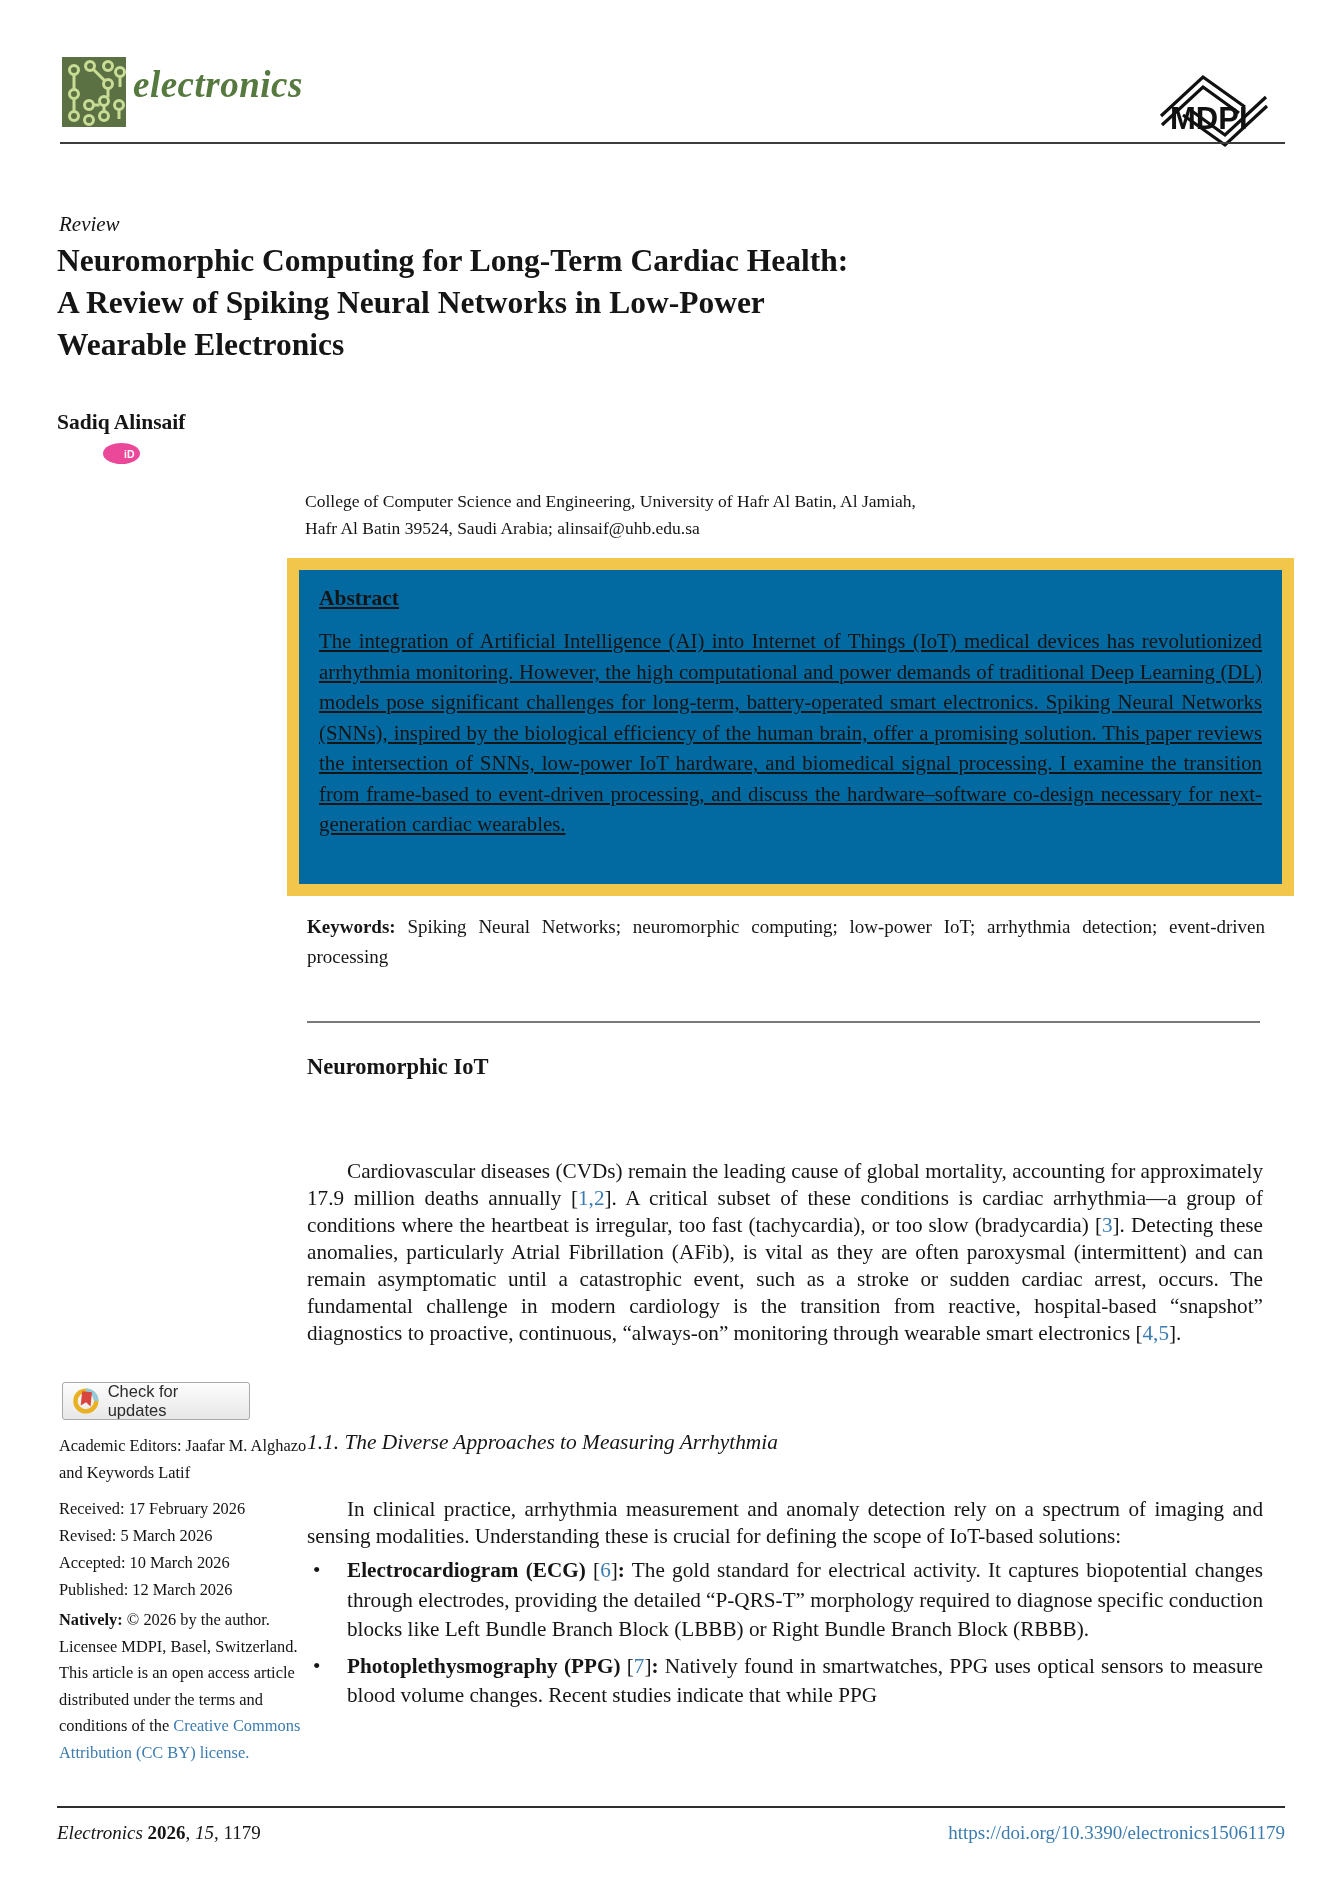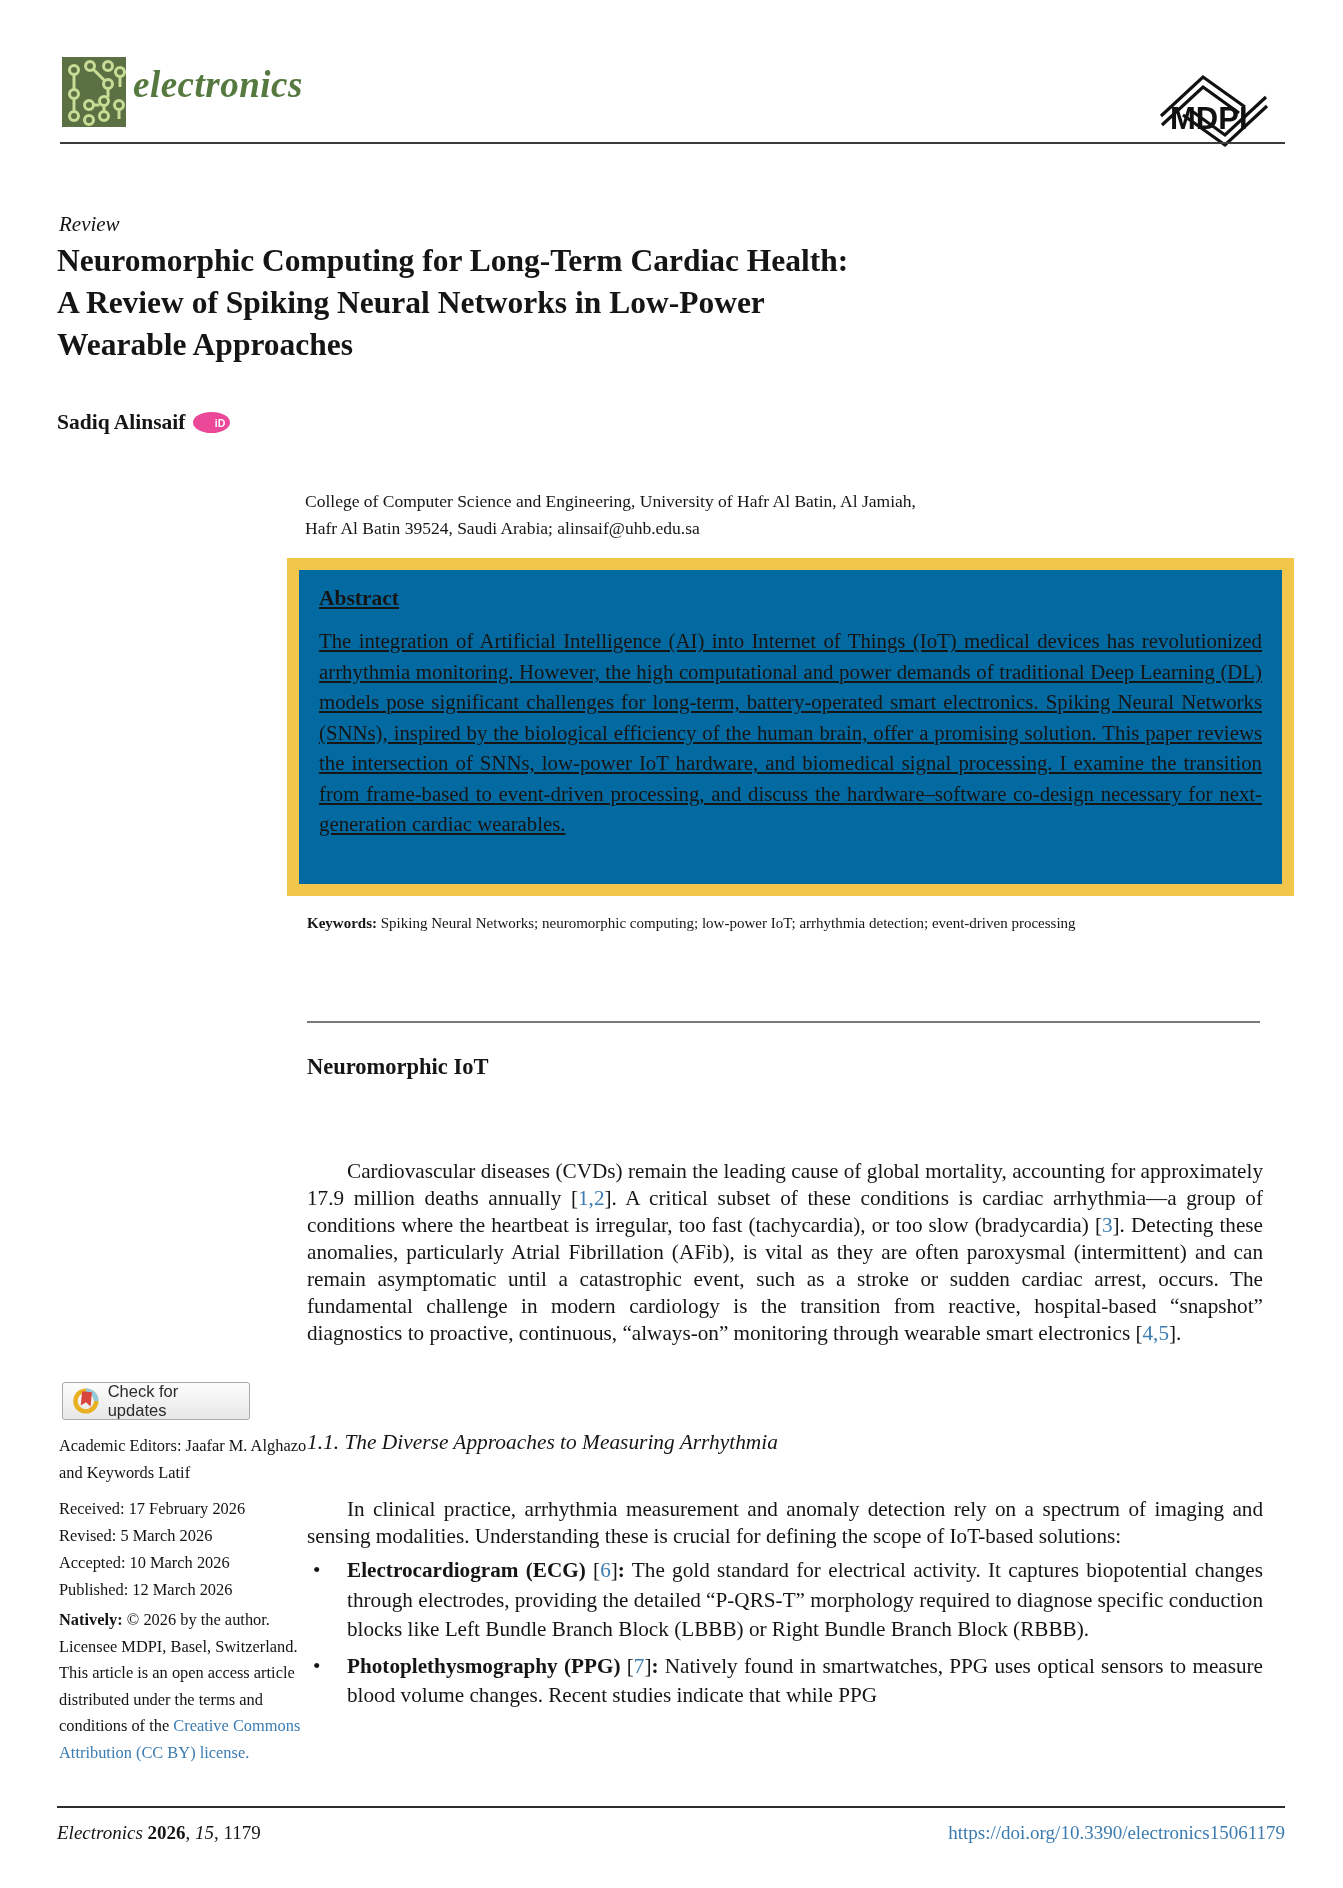--- a/index.html
+++ b/index.html
@@ -9,33 +9,33 @@
   .abs{position:absolute;}
 
   
   .journal-wordmark{font-style:italic;font-weight:bold;font-size:37px;color:#56793F;letter-spacing:0.5px;}
   .hr-top{left:60px;top:142px;width:1225px;height:2px;background:#3c3c3c;}
   .hr-mid{left:307px;top:1021px;width:953px;height:1.5px;background:#7a7a7a;}
   .hr-foot{left:57px;top:1806px;width:1228px;height:2px;background:#2e2e2e;}
 
   .review-label{left:59px;top:212px;font-size:21px;font-style:italic;}
   .title{left:57px;top:240px;width:1140px;font-size:31.5px;font-weight:bold;line-height:42px;}
-  .author-row{left:57px;top:410px;font-size:21.5px;font-weight:bold;display:flex;align-items:center;gap:8px;}
+  .author-row{left:57px;top:410px;font-size:21.5px;font-weight:bold;display:flex;align-items:center;gap:8px;flex-direction:column;}
   .orcid-badge{display:inline-flex;align-items:center;justify-content:center;width:21px;height:21px;
                border-radius:50%;background:#ec4899;color:#ffffff;
                font-family:"Liberation Sans",sans-serif;font-size:10.5px;font-weight:bold;font-style:normal;padding-left:16px;}
   .affiliation{left:305px;top:488px;font-size:17.5px;line-height:26.5px;}
 
   
   .abstract-box{left:287px;top:558px;width:1007px;height:338px;box-sizing:border-box;
                 border:12px solid #F2C64B;background:#0369a1;padding:10px 20px 12px 20px;overflow:hidden;text-decoration:underline;}
   .abstract-heading{font-size:21.5px;font-weight:bold;margin-top:6px;}
   .abstract-text{margin-top:15px;font-size:20.8px;line-height:30.5px;text-align:justify;}
 
-  .keywords{left:307px;top:912px;width:958px;font-size:15px;line-height:22px;text-align:justify;}
+  .keywords{left:307px;top:912px;width:958px;font-size:19px;line-height:30px;text-align:justify;}
 
   .s1-heading{left:307px;top:1051px;width:780px;font-size:22.5px;font-weight:bold;line-height:31px;}
   .body-par{font-size:21.2px;line-height:27px;text-align:justify;margin-top:32px;}
   .intro-par{left:307px;top:1126px;width:956px;text-indent:40px;}
   .sub-heading{left:307px;top:1430px;font-size:21.4px;font-style:italic;}
   .par2{left:307px;top:1464px;width:956px;text-indent:40px;}
   .bullets{left:307px;top:1556px;width:956px;}
   .bullet-row{display:flex;margin-bottom:7px;}
   .bullet-marker{width:40px;flex:0 0 40px;font-size:21.2px;line-height:29.6px;padding-left:6px;box-sizing:border-box;}
   .bullet-text{flex:1;font-size:21.2px;line-height:29.6px;text-align:justify;}
@@ -106,21 +106,21 @@
       <text x="15" y="59" font-family="Liberation Sans, sans-serif" font-weight="bold" font-size="31" fill="#111111">MDPI</text>
     </svg>
   </div>
 
   <div class="abs hr-top"></div>
 
   <div class="abs review-label">Review</div>
   <div class="abs title">
     <div>Neuromorphic Computing for Long-Term Cardiac Health:</div>
     <div>A Review of Spiking Neural Networks in Low-Power</div>
-    <div>Wearable Approaches</div>
+    <div>Wearable Electronics</div>
   </div>
 
   <div class="abs author-row">
     <span>Sadiq Alinsaif</span>
     <span class="orcid-badge">iD</span>
   </div>
 
   <div class="abs affiliation">
     <div>College of Computer Science and Engineering, University of Hafr Al Batin, Al Jamiah,</div>
     <div>Hafr Al Batin 39524, Saudi Arabia; alinsaif@uhb.edu.sa</div>

